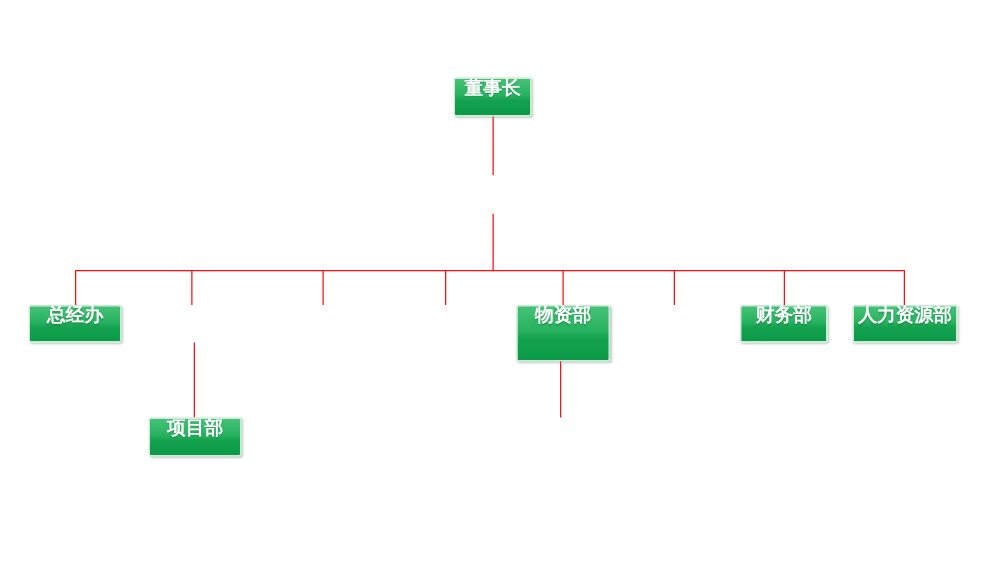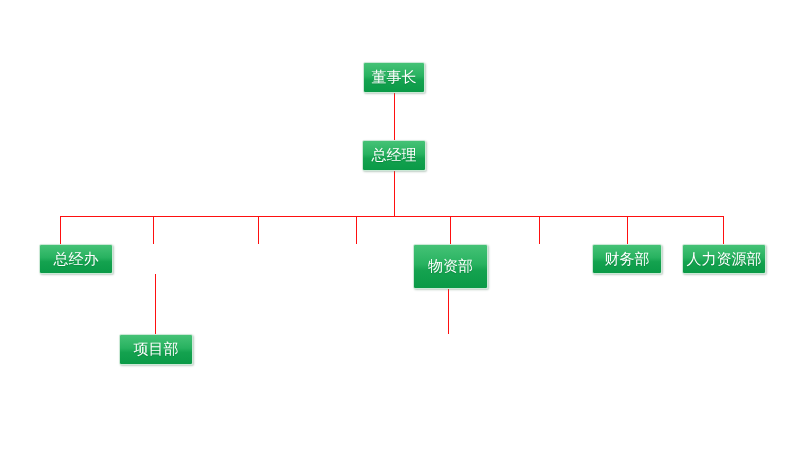--- a/index.html
+++ b/index.html
@@ -8,24 +8,23 @@
     width: 800px;
     height: 450px;
     background: #ffffff;
     overflow: hidden;
     font-family: "DejaVu Sans", "Liberation Sans", sans-serif;
   }
   .node {
     position: absolute;
     box-sizing: border-box;
     display: flex;
-    align-items: center;
     justify-content: center;
     color: #ffffff;
-    font-weight: normal;
+    font-weight: bold;
     font-size: 15px;
     line-height: 1;
     white-space: nowrap;
     background: linear-gradient(180deg, #45c276 0%, #28b260 45%, #14a24f 60%, #0a9a47 100%);
     border: 1px solid #cbe9d6;
     border-radius: 2px;
     box-shadow: 1px 1px 2px rgba(110, 145, 125, 0.45);
     text-shadow: 0 1px 1px rgba(0, 70, 30, 0.25);
   }
   .vline { position: absolute; width: 1px; background: #fe0f0f; }
@@ -49,25 +48,22 @@
   <div class="vline" style="left:627px; top:216px; height:28px;"></div>
   <div class="vline" style="left:723px; top:216px; height:28px;"></div>
 
   <div class="vline" style="left:155px; top:274px; height:60px;"></div>
   <div class="vline" style="left:448px; top:274px; height:60px;"></div>
 
   <div class="node" style="left:363px; top:62px; width:62px; height:31px;">
     <span>董事长</span>
   </div>
 
-  <div class="node" style="left:362px; top:140px; width:64px; height:31px;">
-    <span>总经理</span>
-  </div>
 
-  <div class="node" style="left:23px;  top:244px; width:74px; height:30px;margin-left:16px;">
+  <div class="node" style="left:23px;  top:244px; width:74px; height:30px;">
     <span>总经办</span>
   </div>
   <div class="node" style="left:413px; top:244px; width:75px; height:45px;">
     <span>物资部</span>
   </div>
   <div class="node" style="left:592px; top:244px; width:70px; height:30px;">
     <span>财务部</span>
   </div>
   <div class="node" style="left:682px; top:244px; width:84px; height:30px;">
     <span>人力资源部</span>

